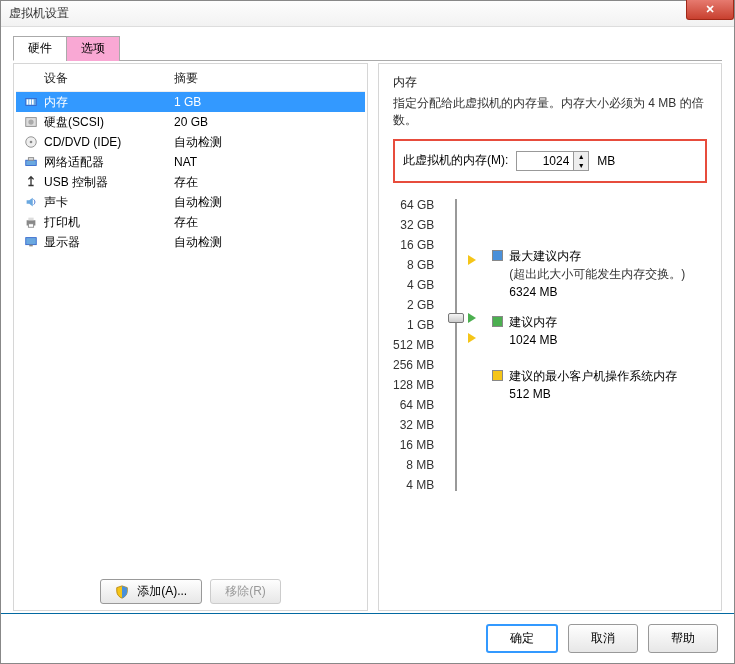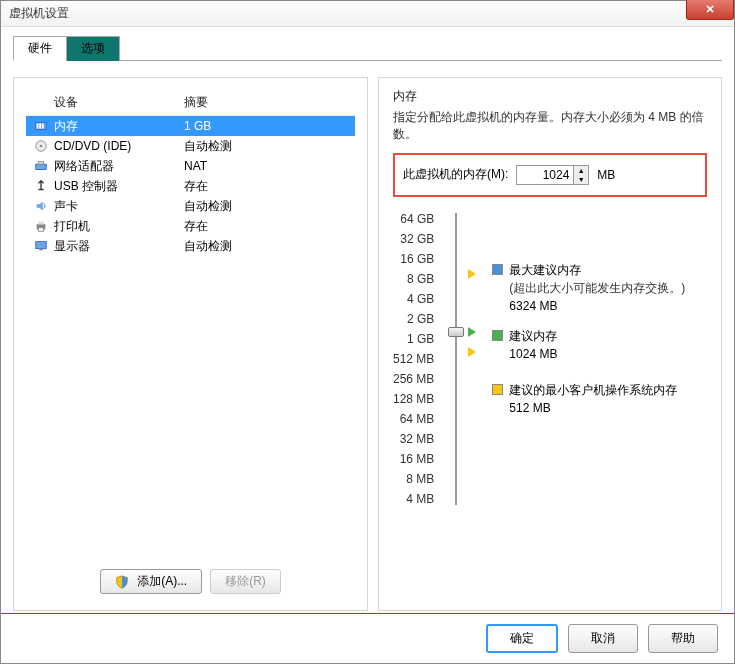--- a/index.html
+++ b/index.html
@@ -3,25 +3,25 @@
 <meta charset="utf-8">
 <style>
 *{box-sizing:border-box;margin:0;padding:0;font-family:"Microsoft YaHei","Segoe UI",sans-serif;font-size:12px}
 body{background:#f0f0f0}
 .window{width:735px;height:664px;background:#fff;border:1px solid #888;position:relative;display:flex;flex-direction:column}
 .titlebar{height:26px;background:linear-gradient(#fdfdfd,#f2f2f2);border-bottom:1px solid #ddd;display:flex;align-items:center;padding:0 8px}
 .title-text{color:#333}
 .close-btn{position:absolute;top:-1px;right:0;width:48px;height:20px;background:linear-gradient(#e67a6f,#c8402f);border:1px solid #a02818;border-top:none;border-radius:0 0 3px 3px;display:flex;align-items:center;justify-content:center;color:#fff;font-weight:bold;font-size:11px}
 .close-btn::before{content:"✕"}
 .body{flex:1;padding:8px 12px 2px;display:flex;flex-direction:column}
-.tabs{display:flex;border-bottom:1px solid #aaa;margin-bottom:16px}
-.tab{padding:3px 14px;border:1px solid #aaa;border-bottom:none;background:#0f766e;margin-right:-1px;position:relative;top:1px}
+.tabs{display:flex;border-bottom:1px solid #aaa;margin-bottom:2px}
+.tab{padding:3px 14px;border:1px solid #aaa;border-bottom:none;background:#f9a8d4;margin-right:-1px;position:relative;top:1px}
 .tab.active{background:#fff;border-bottom:1px solid #fff}
 .panels{flex:1;display:flex;gap:10px}
-.left,.right{border:1px solid #d6d6d6;background:#fff;padding:12px}
+.left,.right{border:1px solid #d6d6d6;background:#fff;padding:2px}
 .left{width:355px;display:flex;flex-direction:column}
 .right{flex:1;padding:10px 14px}
 .device-head{display:flex;font-weight:400;color:#222;padding:4px 6px}
 .dev-col{width:130px}
 .device-list{flex:1;border-top:1px solid #eee}
 .device-row{display:flex;align-items:center;padding:2px 6px;height:20px}
 .device-row.selected{background:#3399ff;color:#fff}
 .dev-icon{width:18px;display:flex;justify-content:center;margin-right:4px}
 .dev-icon svg{width:14px;height:14px}
 .btns{display:flex;justify-content:center;gap:8px;padding:10px 0 4px}
@@ -82,20 +82,30 @@
                   <rect x="6" y="5" width="2" height="6" fill="#fff"></rect>
                   <rect x="9" y="5" width="2" height="6" fill="#fff"></rect>
                 </svg>
               </span>
               <span class="dev-col">内存</span>
               <span>1 GB</span>
             </div>
             <div class="device-row">
               <span class="dev-icon">
                 <svg viewBox="0 0 16 16">
+                  <rect x="2" y="3" width="12" height="10" fill="#ddd" stroke="#888"></rect>
+                  <circle cx="8" cy="8" r="3" fill="#aaa"></circle>
+                </svg>
+              </span>
+              <span class="dev-col">硬盘(SCSI)</span>
+              <span>20 GB</span>
+            </div>
+            <div class="device-row">
+              <span class="dev-icon">
+                <svg viewBox="0 0 16 16">
                   <circle cx="8" cy="8" r="6" fill="#eee" stroke="#888"></circle>
                   <circle cx="8" cy="8" r="1.5" fill="#888"></circle>
                 </svg>
               </span>
               <span class="dev-col">CD/DVD (IDE)</span>
               <span>自动检测</span>
             </div>
             <div class="device-row">
               <span class="dev-icon">
                 <svg viewBox="0 0 16 16">

